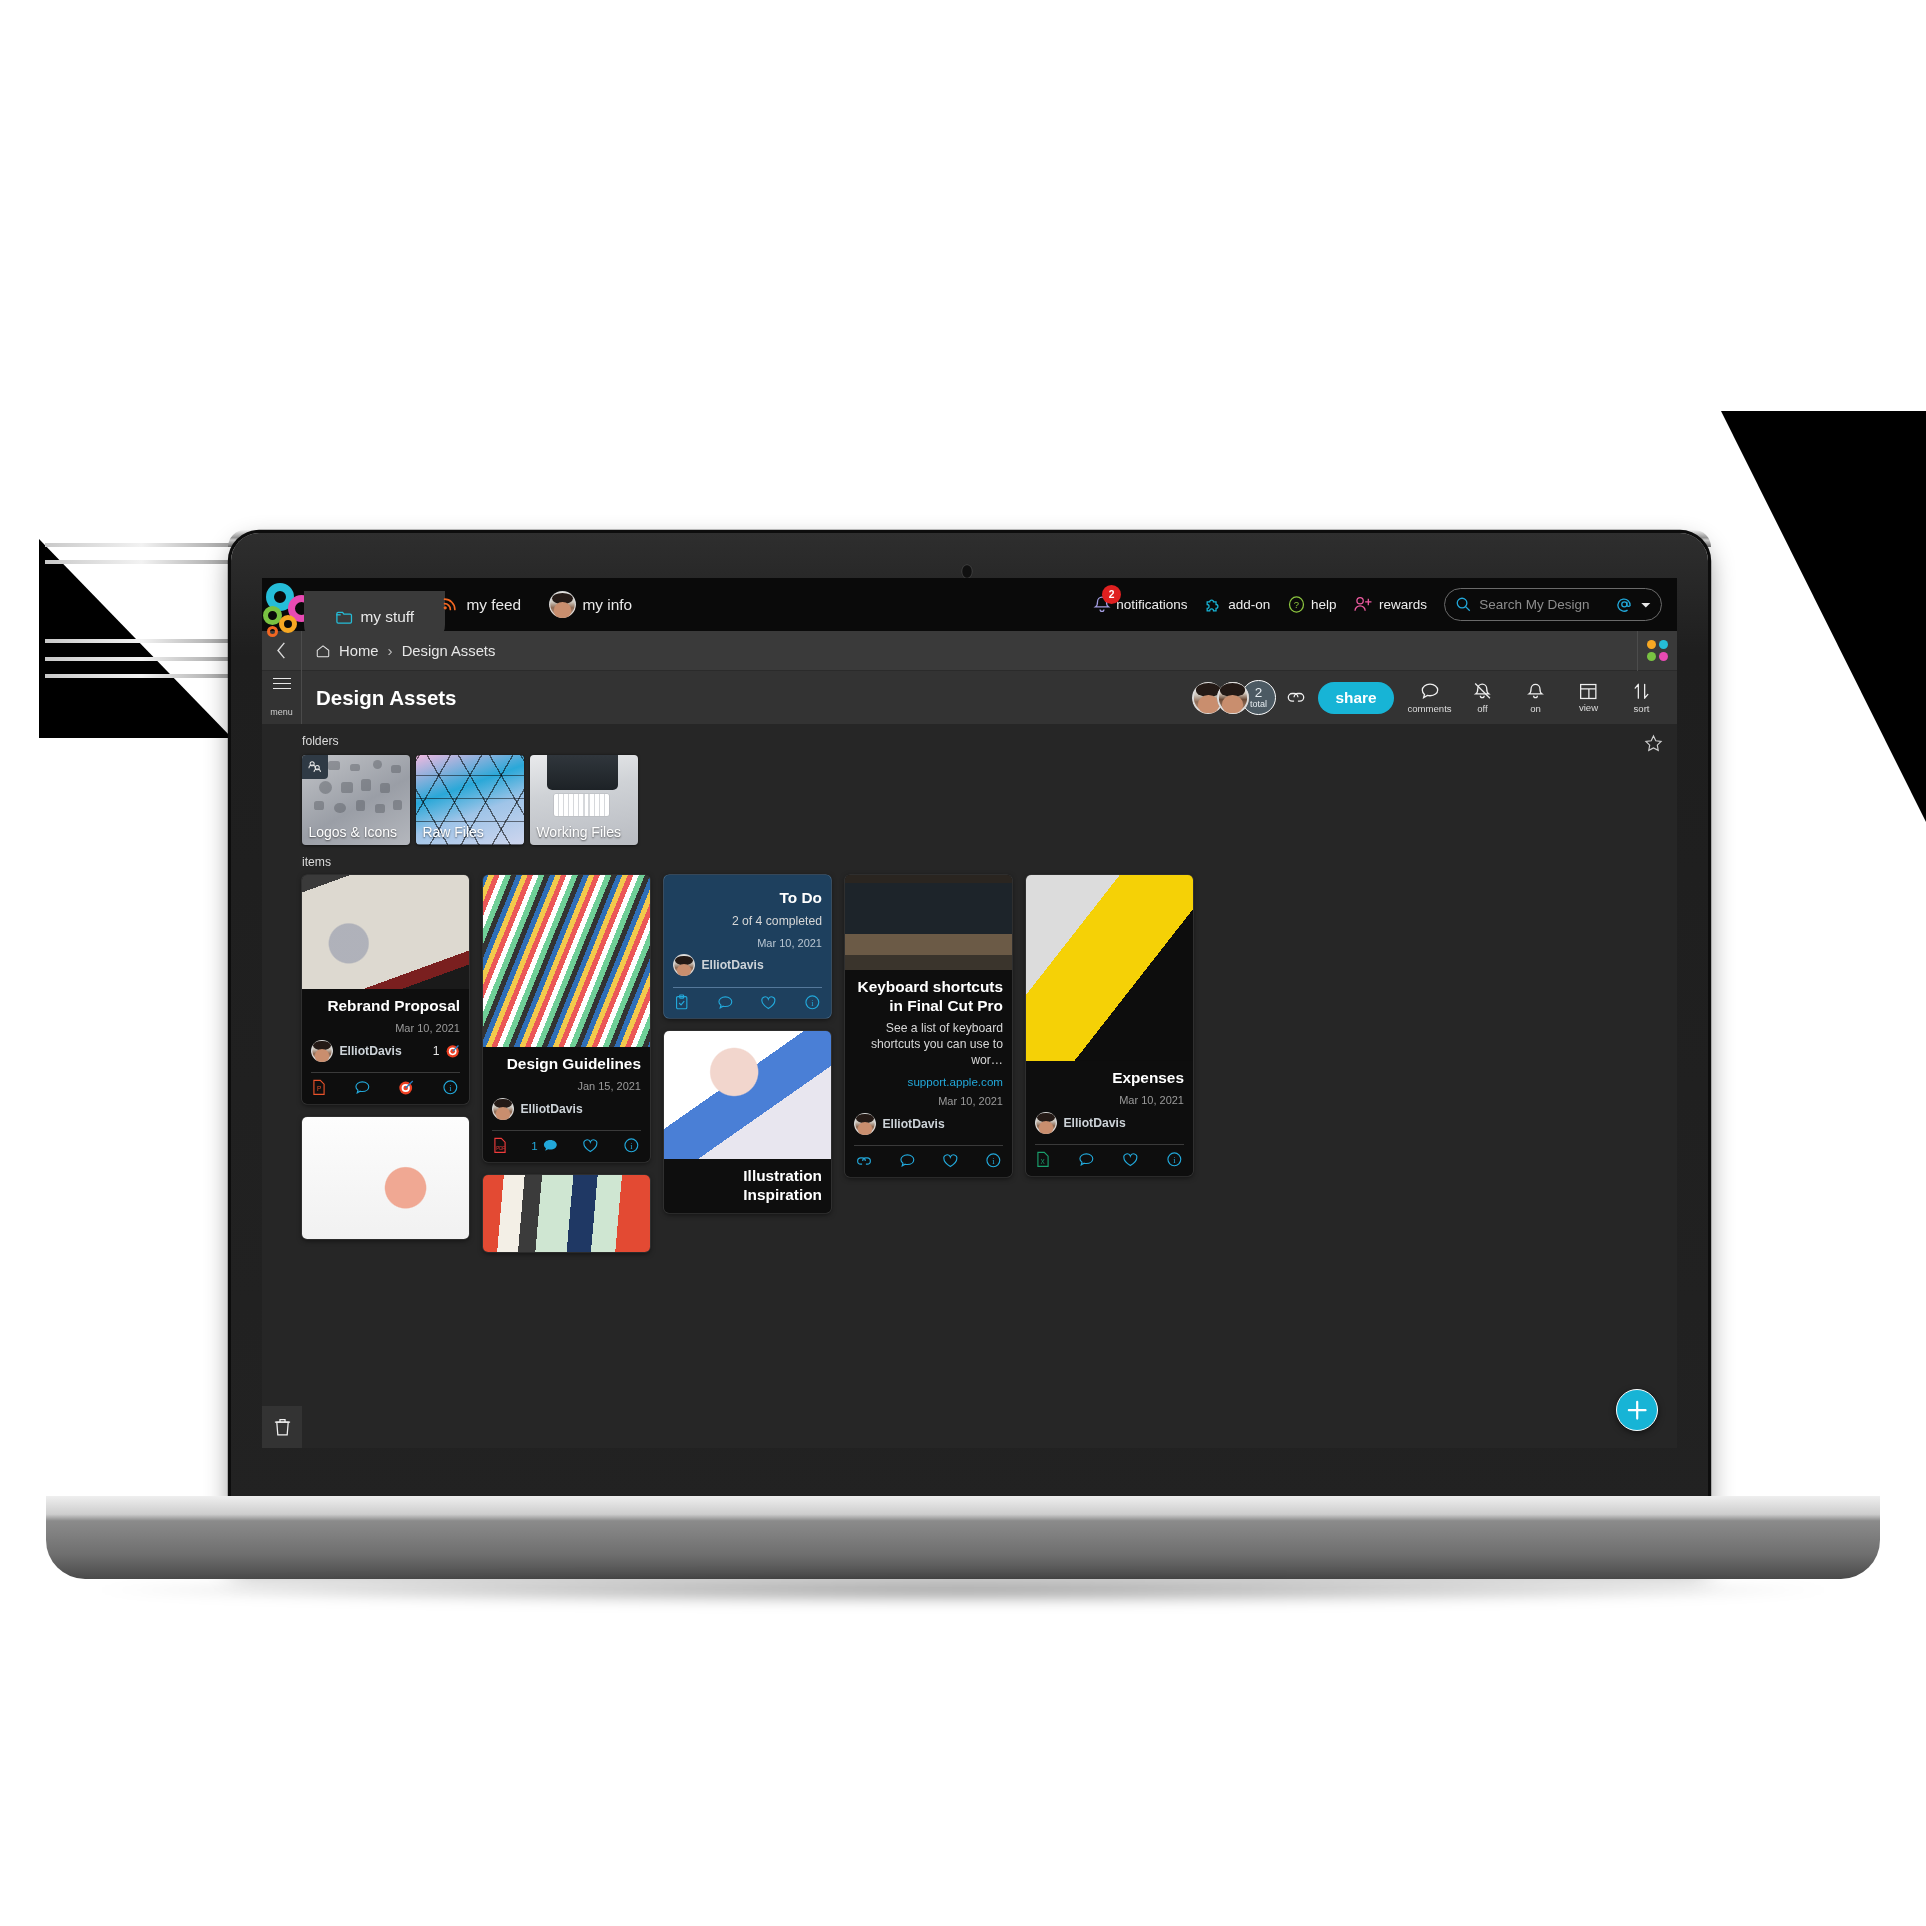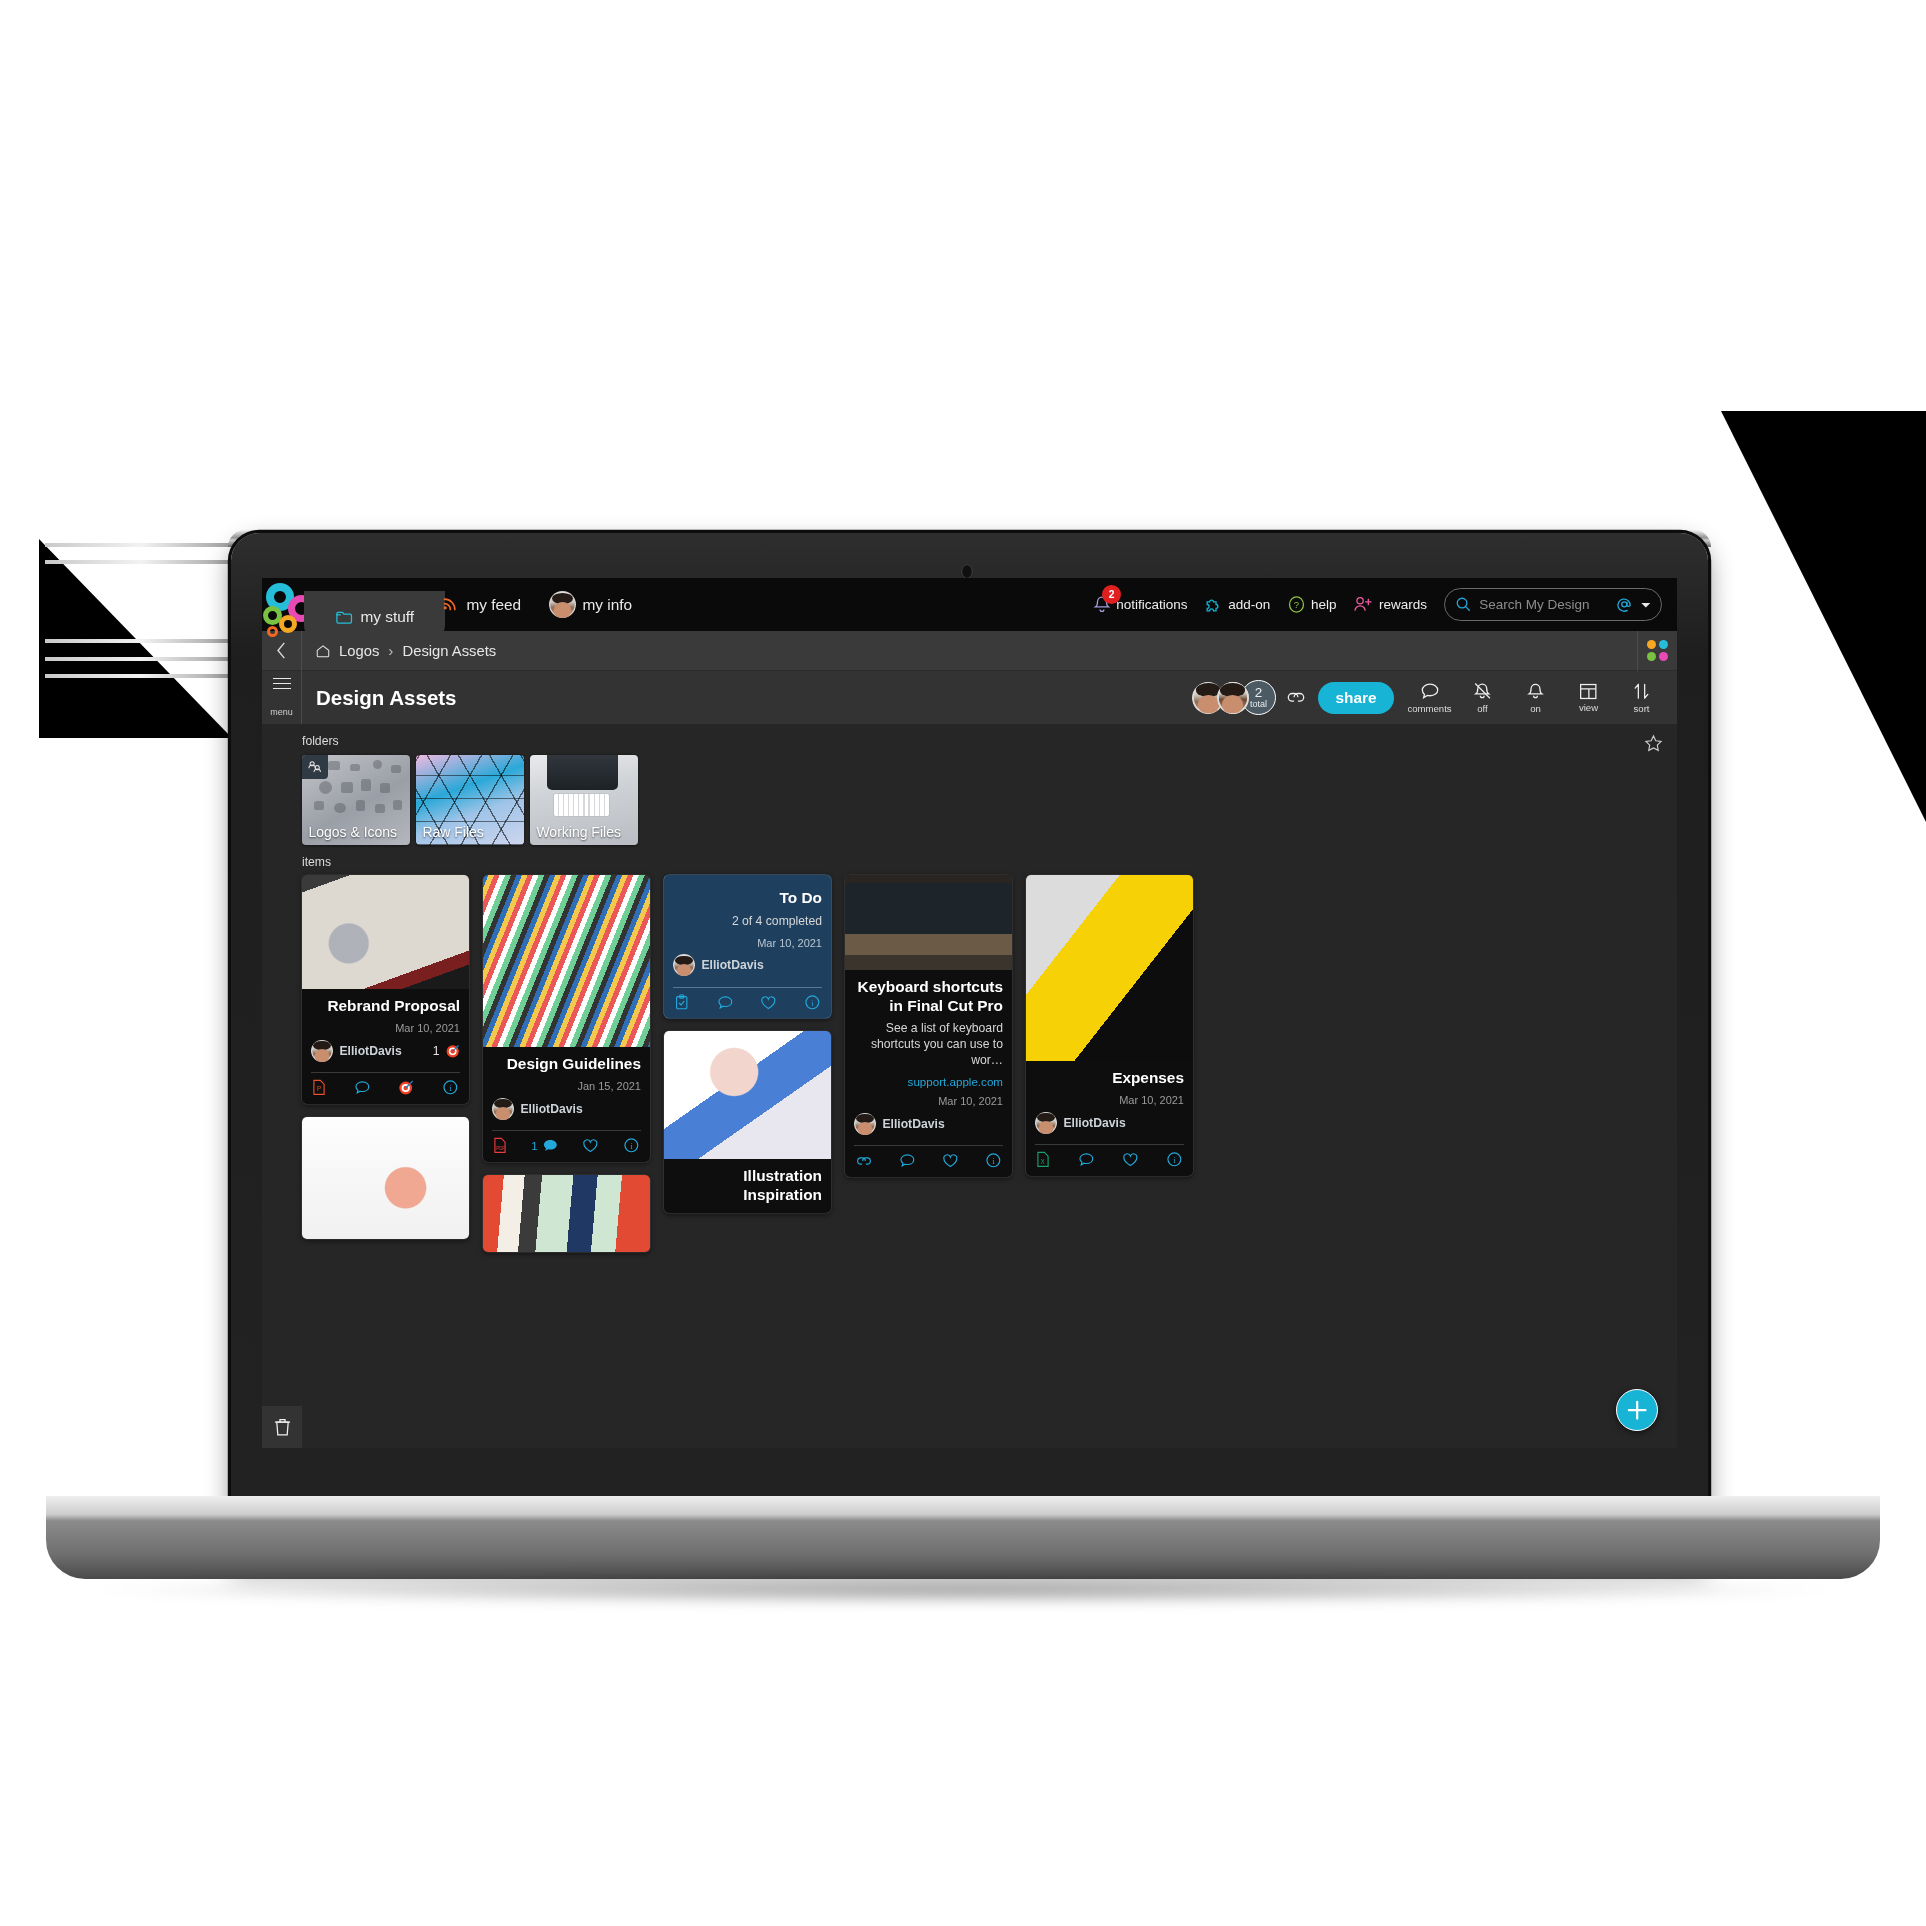--- a/index.html
+++ b/index.html
@@ -327,21 +327,21 @@
         <svg width="11.6" height="19" viewBox="0 0 18 30">
             <path d="M13 3 3 15l10 12" fill="none" stroke="#dcdcdc" stroke-width="2.2"></path>
           </svg>
       </div>
       <div class="crumbs">
         <span>
           <svg width="14" height="14" viewBox="0 0 22 22">
               <path d="M2 10 11 3l9 7v9a1 1 0 0 1-1 1H3a1 1 0 0 1-1-1z" fill="none" stroke="#e6e6e6" stroke-width="1.6"></path>
             </svg>
         </span>
-        <span>Logos</span>
+        <span>Home</span>
         <span class="sep">›</span>
         <span>Design Assets</span>
       </div>
       <div class="dots">
         <span style="background:#f7a823"></span>
           <span style="background:#25bdd8"></span>
         <span style="background:#79c242"></span>
           <span style="background:#e84ab3"></span>
       </div>
     </div>

